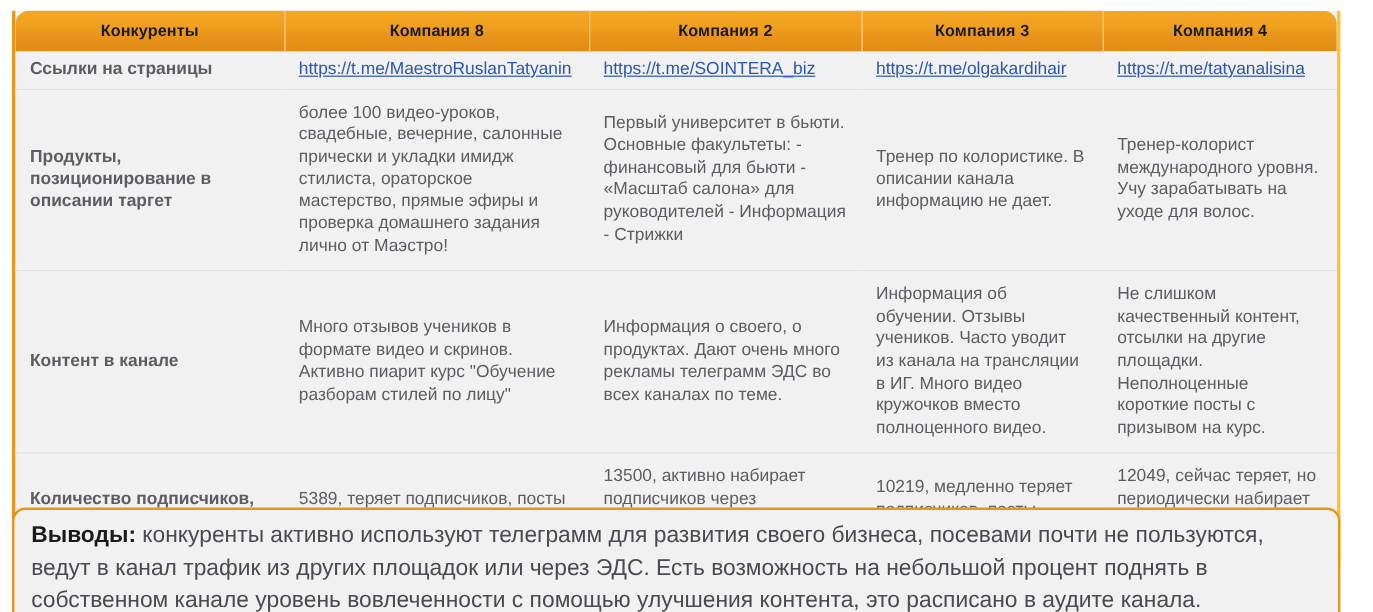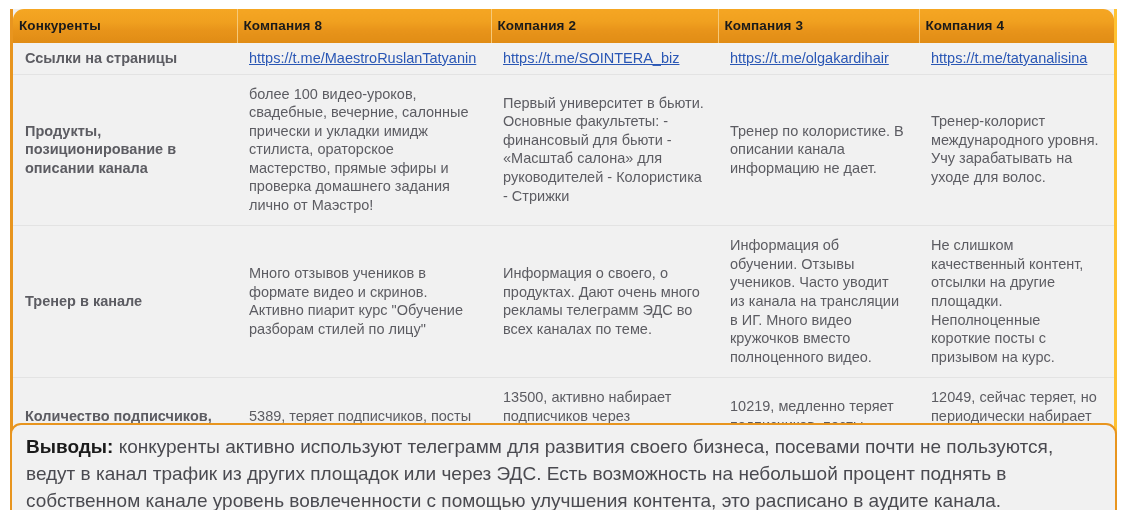--- a/index.html
+++ b/index.html
@@ -31,21 +31,21 @@
     table-layout: fixed;
     background: #f1f1f1;
   }
 
   
   table.cmp thead th {
     background: linear-gradient(to bottom, #f5a623 0%, #f0a01f 38%, #e8941a 62%, #e08c15 100%);
     color: #1a1a1a;
     font-size: 13.5px;
     font-weight: bold;
-    text-align: left;
+    text-align: center;
     padding: 8px 6px 9px 6px;
     border-right: 1px solid #f6c978;
     letter-spacing: 0.1px;
     height: 34px;
     white-space: nowrap;
   }
   table.cmp thead th:last-child { border-right: none; }
   table.cmp thead th:first-child { border-top-left-radius: 11px; }
   table.cmp thead th:last-child  { border-top-right-radius: 11px; }
 
@@ -142,30 +142,30 @@
           </td>
           <td class="link-cell">
             <a class="tglink" href="#">https://t.me/olgakardihair</a>
           </td>
           <td class="link-cell">
             <a class="tglink" href="#">https://t.me/tatyanalisina</a>
           </td>
         </tr>
 
         <tr>
-          <td class="rowhead">Продукты, позиционирование в описании канала</td>
+          <td class="rowhead">Продукты, позиционирование в описании таргет</td>
           <td>более 100 видео-уроков, свадебные, вечерние, салонные прически и укладки имидж стилиста,
 ораторское мастерство, прямые эфиры и проверка домашнего задания лично от Маэстро!</td>
-          <td>Первый университет в бьюти. Основные факультеты: - финансовый для бьюти - «Масштаб салона» для руководителей - Колористика - Стрижки</td>
+          <td>Первый университет в бьюти. Основные факультеты: - финансовый для бьюти - «Масштаб салона» для руководителей - Информация - Стрижки</td>
           <td>Тренер по колористике. В описании канала информацию не дает.</td>
           <td>Тренер-колорист международного уровня. Учу зарабатывать на уходе для волос.</td>
         </tr>
 
         <tr>
-          <td class="rowhead">Тренер в канале</td>
+          <td class="rowhead">Контент в канале</td>
           <td>Много отзывов учеников в формате видео и скринов. Активно пиарит курс "Обучение разборам стилей по лицу"</td>
           <td>Информация о своего, о продуктах. Дают очень много рекламы телеграмм ЭДС во всех каналах по теме.</td>
           <td>Информация об обучении. Отзывы учеников. Часто уводит из канала на трансляции в ИГ. Много видео кружочков вместо полноценного видео.</td>
           <td>Не слишком качественный контент, отсылки на другие площадки. Неполноценные короткие посты с призывом на курс.</td>
         </tr>
 
         <tr>
           <td class="rowhead">Количество подписчиков, охват аудитории.</td>
           <td>5389, теряет подписчиков, посты читают 10% аудитории</td>
           <td>13500, активно набирает подписчиков через таргет(ЭДС), посты читают 28% аудитории</td>

